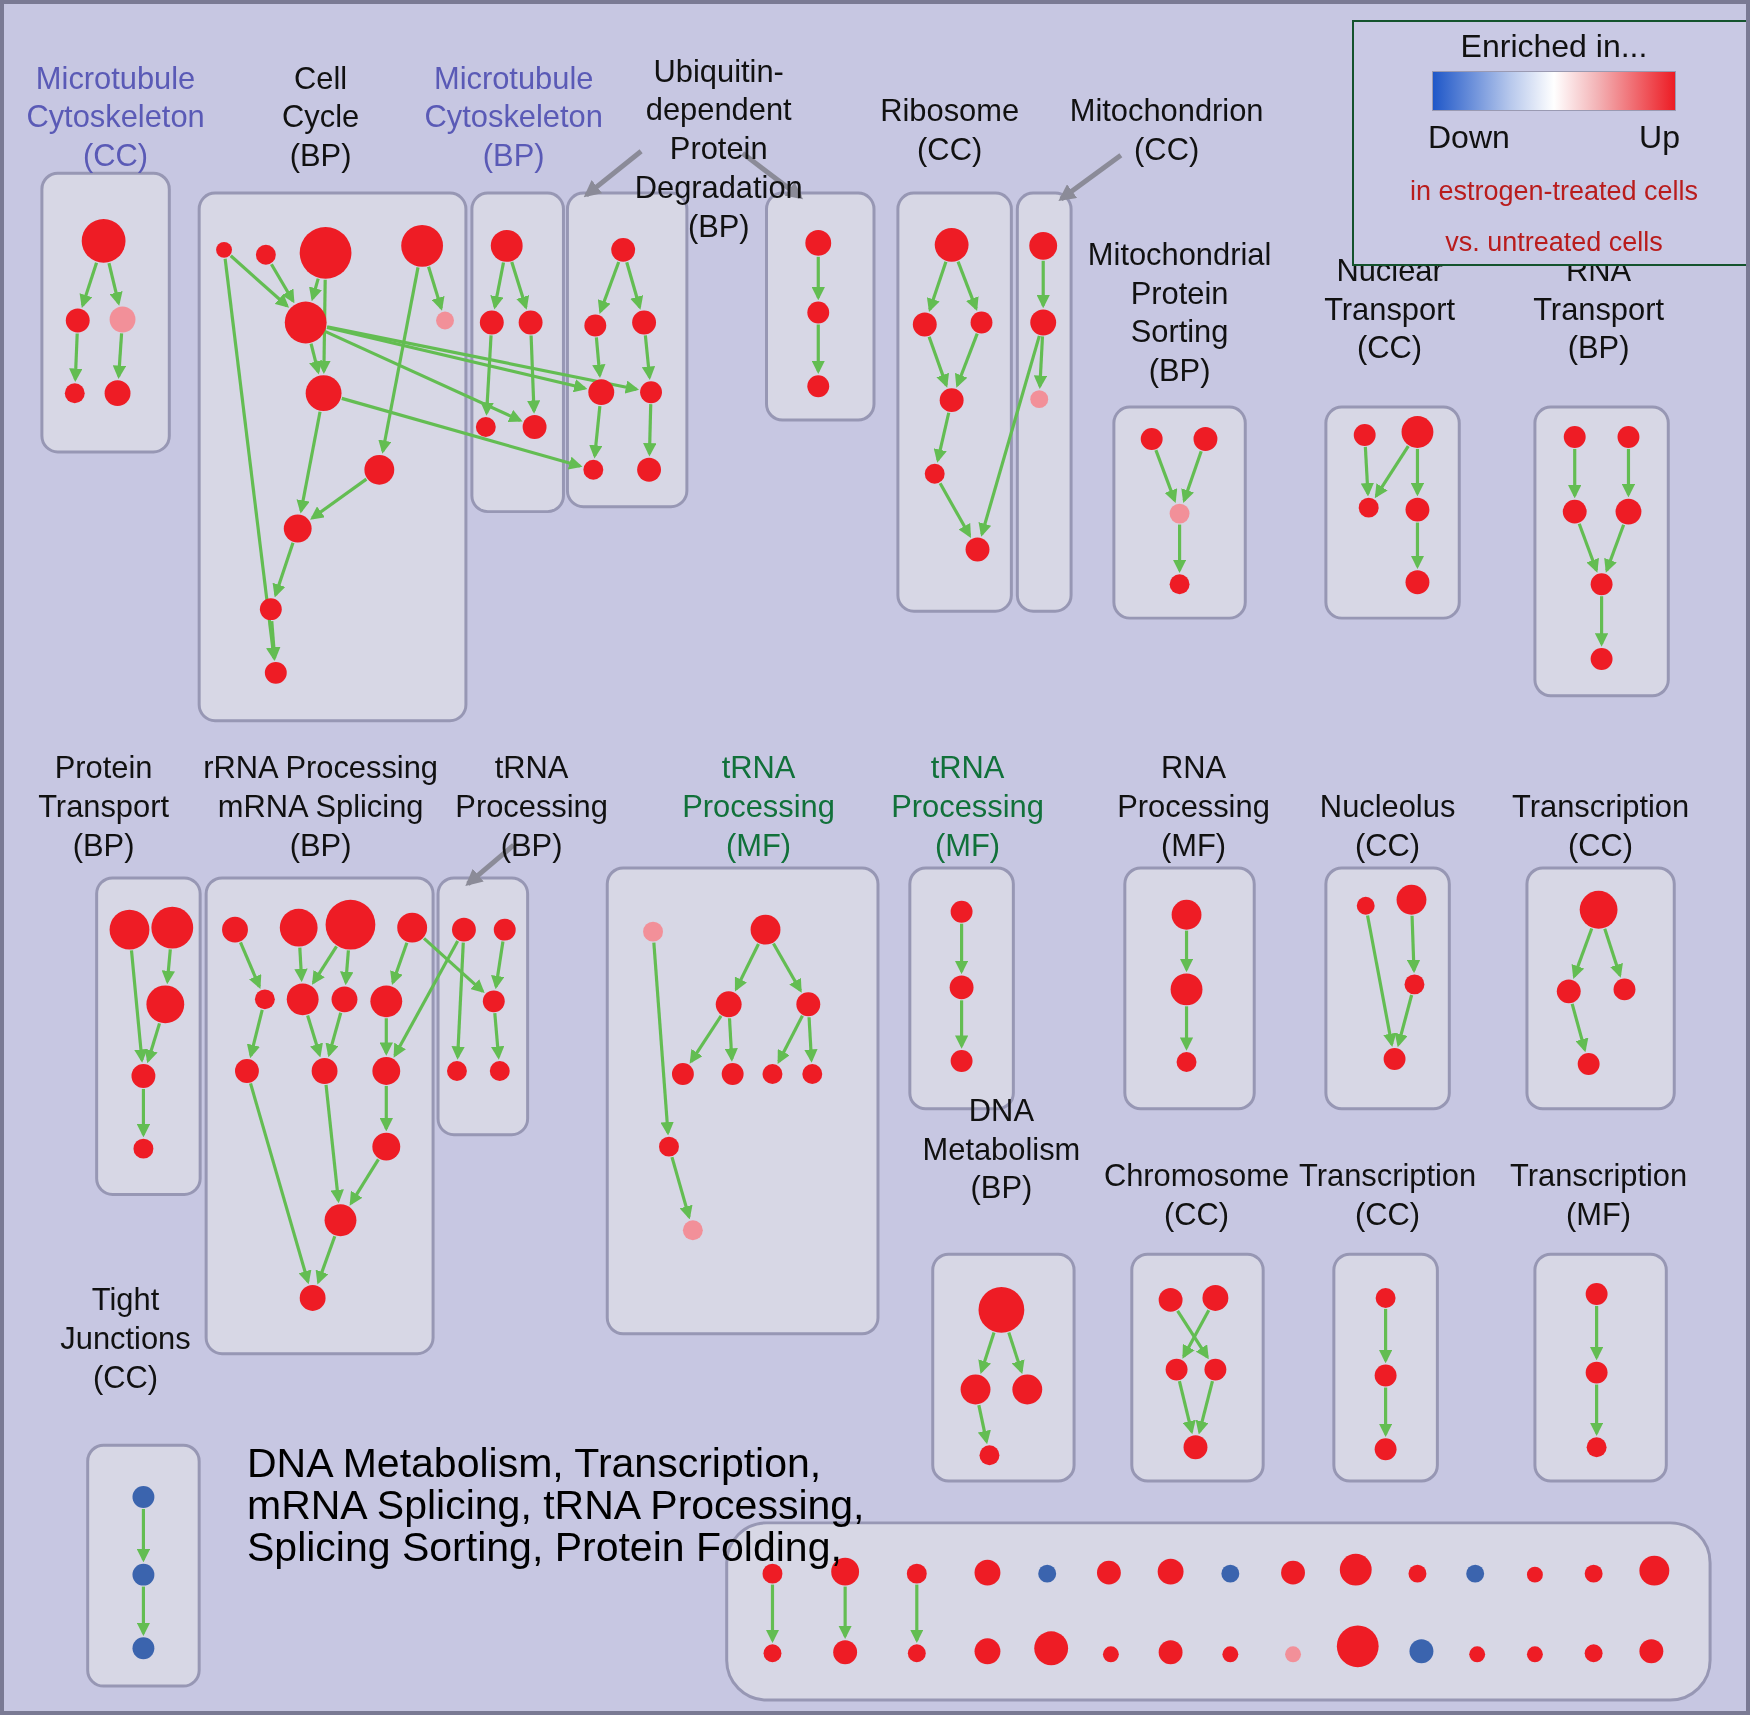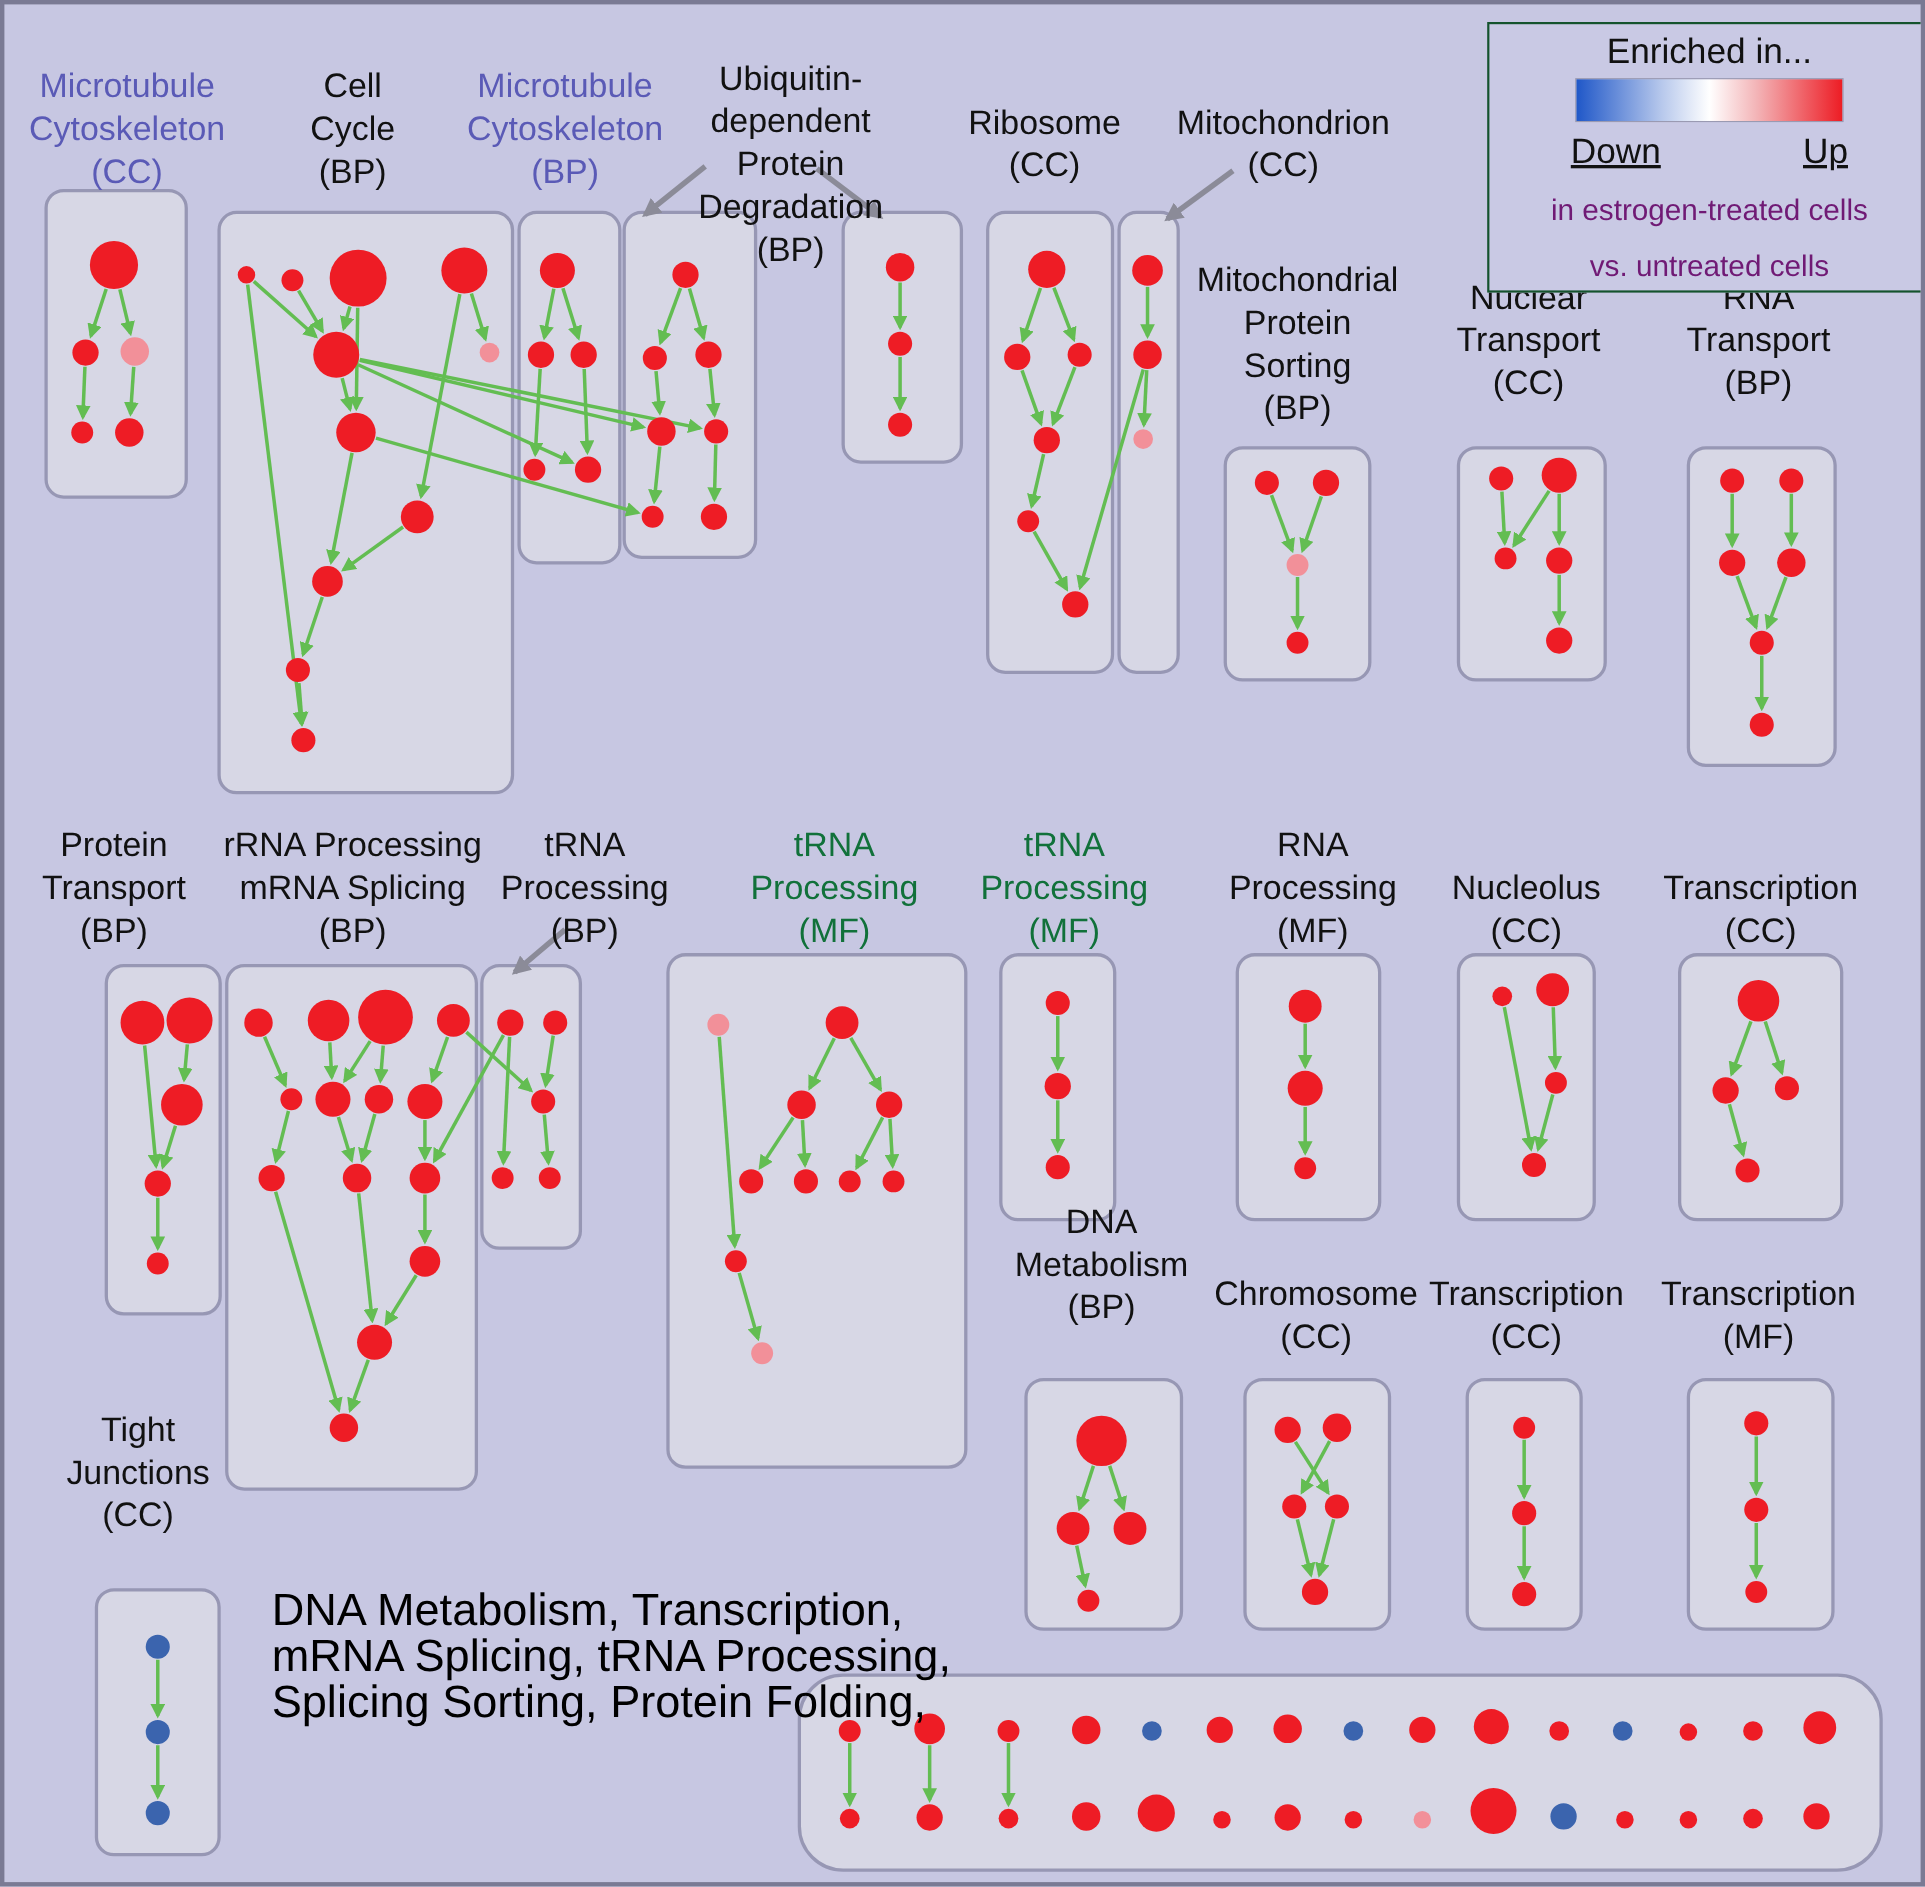--- a/index.html
+++ b/index.html
@@ -2,22 +2,22 @@
 <html><head>
 <meta charset="utf-8">
 <style>
   html,body{margin:0;padding:0;}
   body{font-family:"Liberation Sans",sans-serif;background:#ffffff;}
   #stage{position:relative;width:1750px;height:1715px;background:#c7c7e2;border:4px solid #7a7a94;box-sizing:border-box;overflow:hidden;}
   #diagram{position:absolute;left:0;top:0;width:100%;height:100%;}
   #legend{position:absolute;left:1348px;top:16px;width:404px;height:246px;border:2px solid #14532d;box-sizing:border-box;display:flex;flex-direction:column;align-items:center;padding:6px 26px;background:#c9c9e4;}
   .legend-title{font-size:32px;color:#111;}
   #legend-bar{width:242px;height:54px;margin-top:6px;border:1px solid #9a9ab2;}
-  .legend-row{width:252px;display:flex;justify-content:space-between;font-size:32px;margin-top:8px;color:#111;text-decoration:underline;}
-  .legend-sub{font-size:27px;margin-top:20px;color:#701a75;}
+  .legend-row{width:252px;display:flex;justify-content:space-between;font-size:32px;margin-top:8px;color:#111;}
+  .legend-sub{font-size:27px;margin-top:20px;color:#b91c1c;}
   #misc-note{position:absolute;left:243px;top:1438px;font-size:41px;line-height:42px;color:#000000;}
 </style>
 </head>
 <body>
 
 <div id="stage">
 
   <svg id="diagram" xmlns="http://www.w3.org/2000/svg" viewBox="0 0 1750 1715">
       <defs>
         <marker id="ar-g" viewBox="0 0 10 10" refX="8" refY="5" markerWidth="4.2" markerHeight="4.2" orient="auto">

